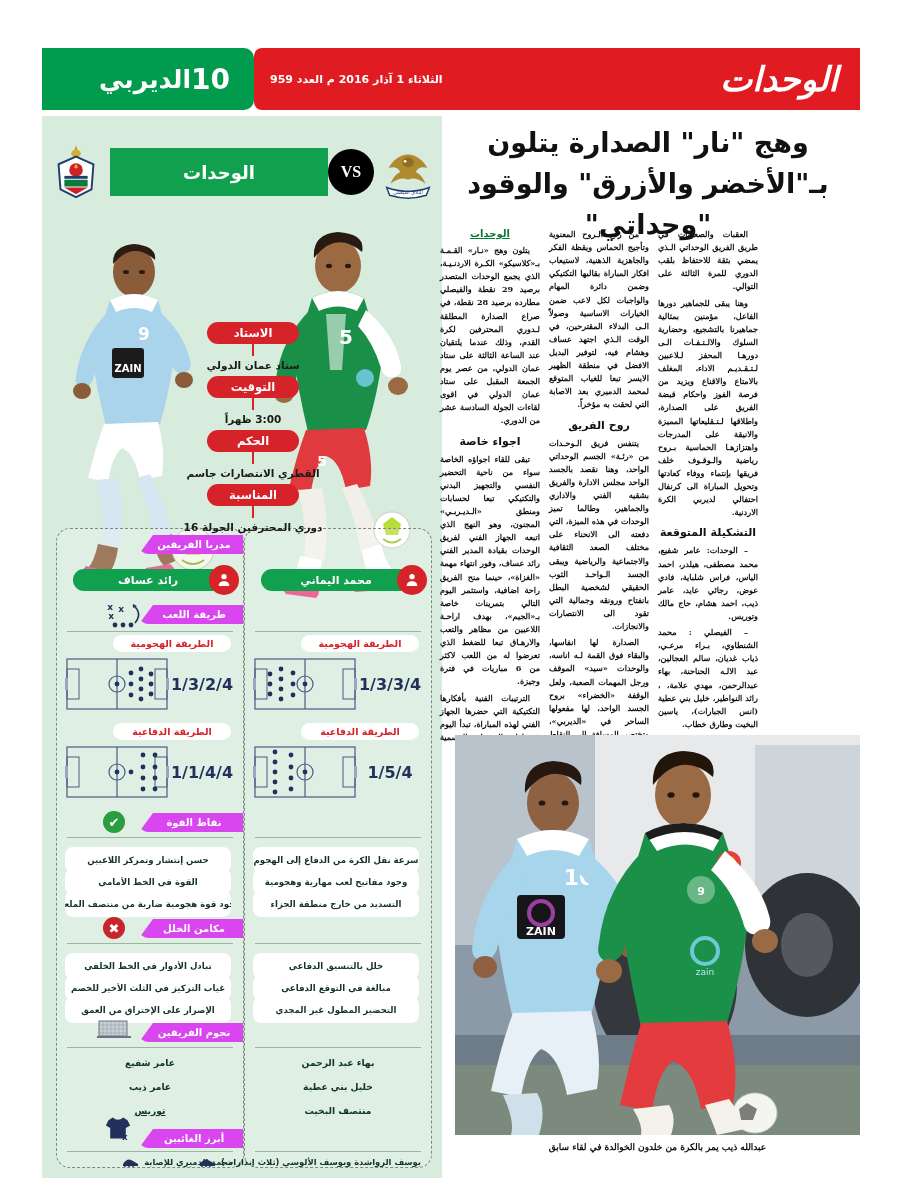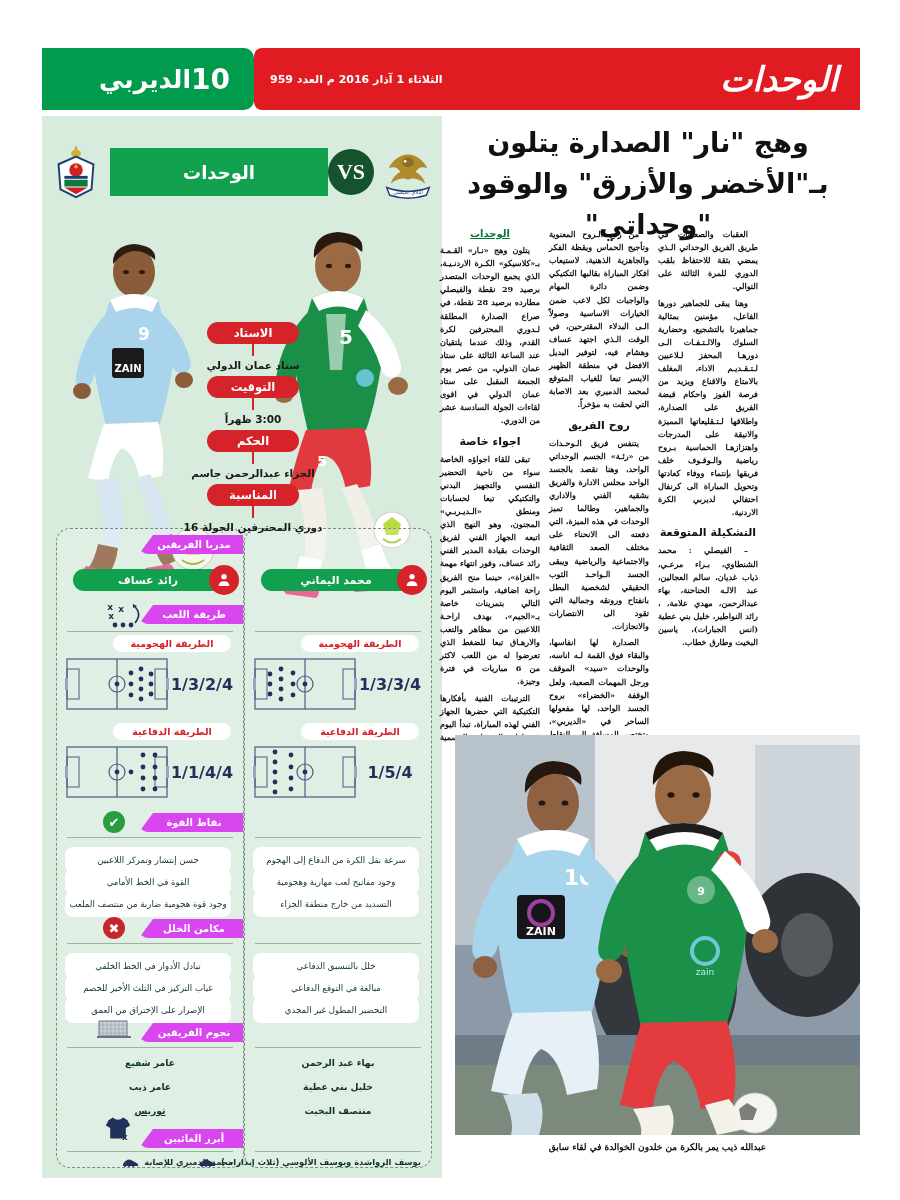--- a/index.html
+++ b/index.html
@@ -56,23 +56,23 @@
   }
   .crest svg { display:block; }
   .team-band {
     flex: 1; height: 48px; display: flex; align-items: center; justify-content: center;
     color: #fff; font-size: 18px; font-weight: bold;
   }
   .band-green { background: #10a04e; }
   .band-blue  { background: #0c86c4; }
   .vs-badge {
     width: 46px; height: 46px; border-radius: 50%;
-    background: #14532d; color: #fff;
+    background: #000000; color: #fff;
     display: flex; align-items: center; justify-content: center;
-    font-size: 22px; font-weight: bold; font-family: "Liberation Serif", serif;
+    font-size: 16px; font-weight: bold; font-family: "Liberation Serif", serif;
     flex: 0 0 46px; z-index: 4; position: relative;
   }
 
   
   .match-art {
     position: absolute; left: 0; top: 98px; width: 400px; height: 396px;
     overflow: hidden;
   }
   .pitch-bg { position:absolute; inset:0; background:#d8ecdd; }
   .playerL { position: absolute; left: 6px; top: 14px; width: 168px; height: 360px; }
@@ -139,21 +139,21 @@
   }
   .form-num {
     font-size: 16px; font-weight: bold; color: #22315c;
     font-family: "DejaVu Sans", sans-serif; width: 66px; text-align: center;
   }
   .pitchmini { width: 104px; height: 58px; }
 
   .bullet {
     position: absolute; height: 26px; background: #fff; border-radius: 8px;
     display: flex; align-items: center; justify-content: center;
-    font-size: 8.6px; color: #12332a; font-weight: normal; padding: 0 6px;
+    font-size: 8.6px; color: #12332a; font-weight: bold; padding: 0 6px;
     white-space: nowrap; overflow: hidden;
   }
   .plainline {
     position: absolute; font-size: 9.2px; color: #12332a; font-weight: bold;
     text-align: center; white-space: nowrap;
   }
   .icon-circle {
     position: absolute; width: 22px; height: 22px; border-radius: 50%;
     display: flex; align-items: center; justify-content: center; z-index: 7;
     color: #fff; font-size: 13px; font-weight: bold;
@@ -316,21 +316,21 @@
 
       <div class="meta-col">
         <div class="meta-pill">الاستاد</div>
         <div class="meta-tick"></div>
         <div class="meta-val">ستاد عمان الدولي</div>
         <div class="meta-pill">التوقيت</div>
         <div class="meta-tick"></div>
         <div class="meta-val">3:00 ظهراً</div>
         <div class="meta-pill">الحكم</div>
         <div class="meta-tick"></div>
-        <div class="meta-val">الجزاء عبدالرحمن جاسم</div>
+        <div class="meta-val">القطري الانتصارات جاسم</div>
         <div class="meta-pill">المناسبة</div>
         <div class="meta-tick"></div>
         <div class="meta-val">دوري المحترفين الجولة 16</div>
       </div>
     </div>
 
     <div class="stats-card">
 
       <div class="stats-half right">
         <div class="sec-label" style="top:6px;">مدربا الفريقين</div>
@@ -571,20 +571,21 @@
         <p>الصدارة لها انفاسها، والبقاء فوق القمة لـه اناسه، والوحدات «سيد» الموقف ورجل المهمات الصعبة، ولعل الوقفة «الخضراء» بروح الجسد الواحد، لها مفعولها الساحر في «الديربي»، وتختصر المسافة الى النقاط الثلاثة، وتزيل</p>
       </div>
     </div>
     <div class="col">
       <div class="body-txt">
         <p>العقبات والصعوبات في طريق الفريق الوحداتي الـذي يمضي بثقة للاحتفاظ بلقب الدوري للمرة الثالثة على التوالي.</p>
         <p>وهنا يبقى للجماهير دورها الفاعل، مؤمنين بمثالية جماهيرنا بالتشجيع، وحضارية السلوك والالـتـفـات الـى دورهـا المحفز لـلاعبين لـتـقـديـم الاداء، المغلف بالامتاع والاقناع ويزيد من فرصة الفوز واحكام قبضة الفريق على الصدارة، واطلاقها لـتـقليعاتها المميزة والانيقة على المدرجات واهتزازهـا الحماسية بـروح رياضية والـوقـوف خلف فريقها بإنتماء ووفاء كعادتها وتحويل المباراة الى كرنفال احتفالي لديربي الكرة الاردنية.</p>
       </div>
       <div class="subhead">التشكيلة المتوقعة</div>
       <div class="body-txt">
+        <p>– الوحدات: عامر شفيع، محمد مصطفى، هيلدر، احمد الياس، فراس شلباية، فادي عوض، رجائي عايد، عامر ذيب، احمد هشام، حاج مالك وتوريس.</p>
         <p>– الفيصلي : محمد الشنطاوي، بـراء مرعـي، ذياب غديان، سالم العجالين، عبد الالـه الحناحنة، بهاء عبدالرحمن، مهدي علامة، ، رائد النواطير، خليل بني عطية (انس الجبارات)، ياسين البخيت وطارق خطاب.</p>
       </div>
     </div>
   </div>
 
   <div class="photo-frame">
     <svg viewBox="0 0 405 400" width="405" height="400">
       <rect width="405" height="400" fill="#8c9aa8"></rect>
       <rect x="0" y="0" width="405" height="210" fill="#e8e9eb"></rect>
       <rect x="0" y="0" width="140" height="210" fill="#b9c3cc"></rect>

